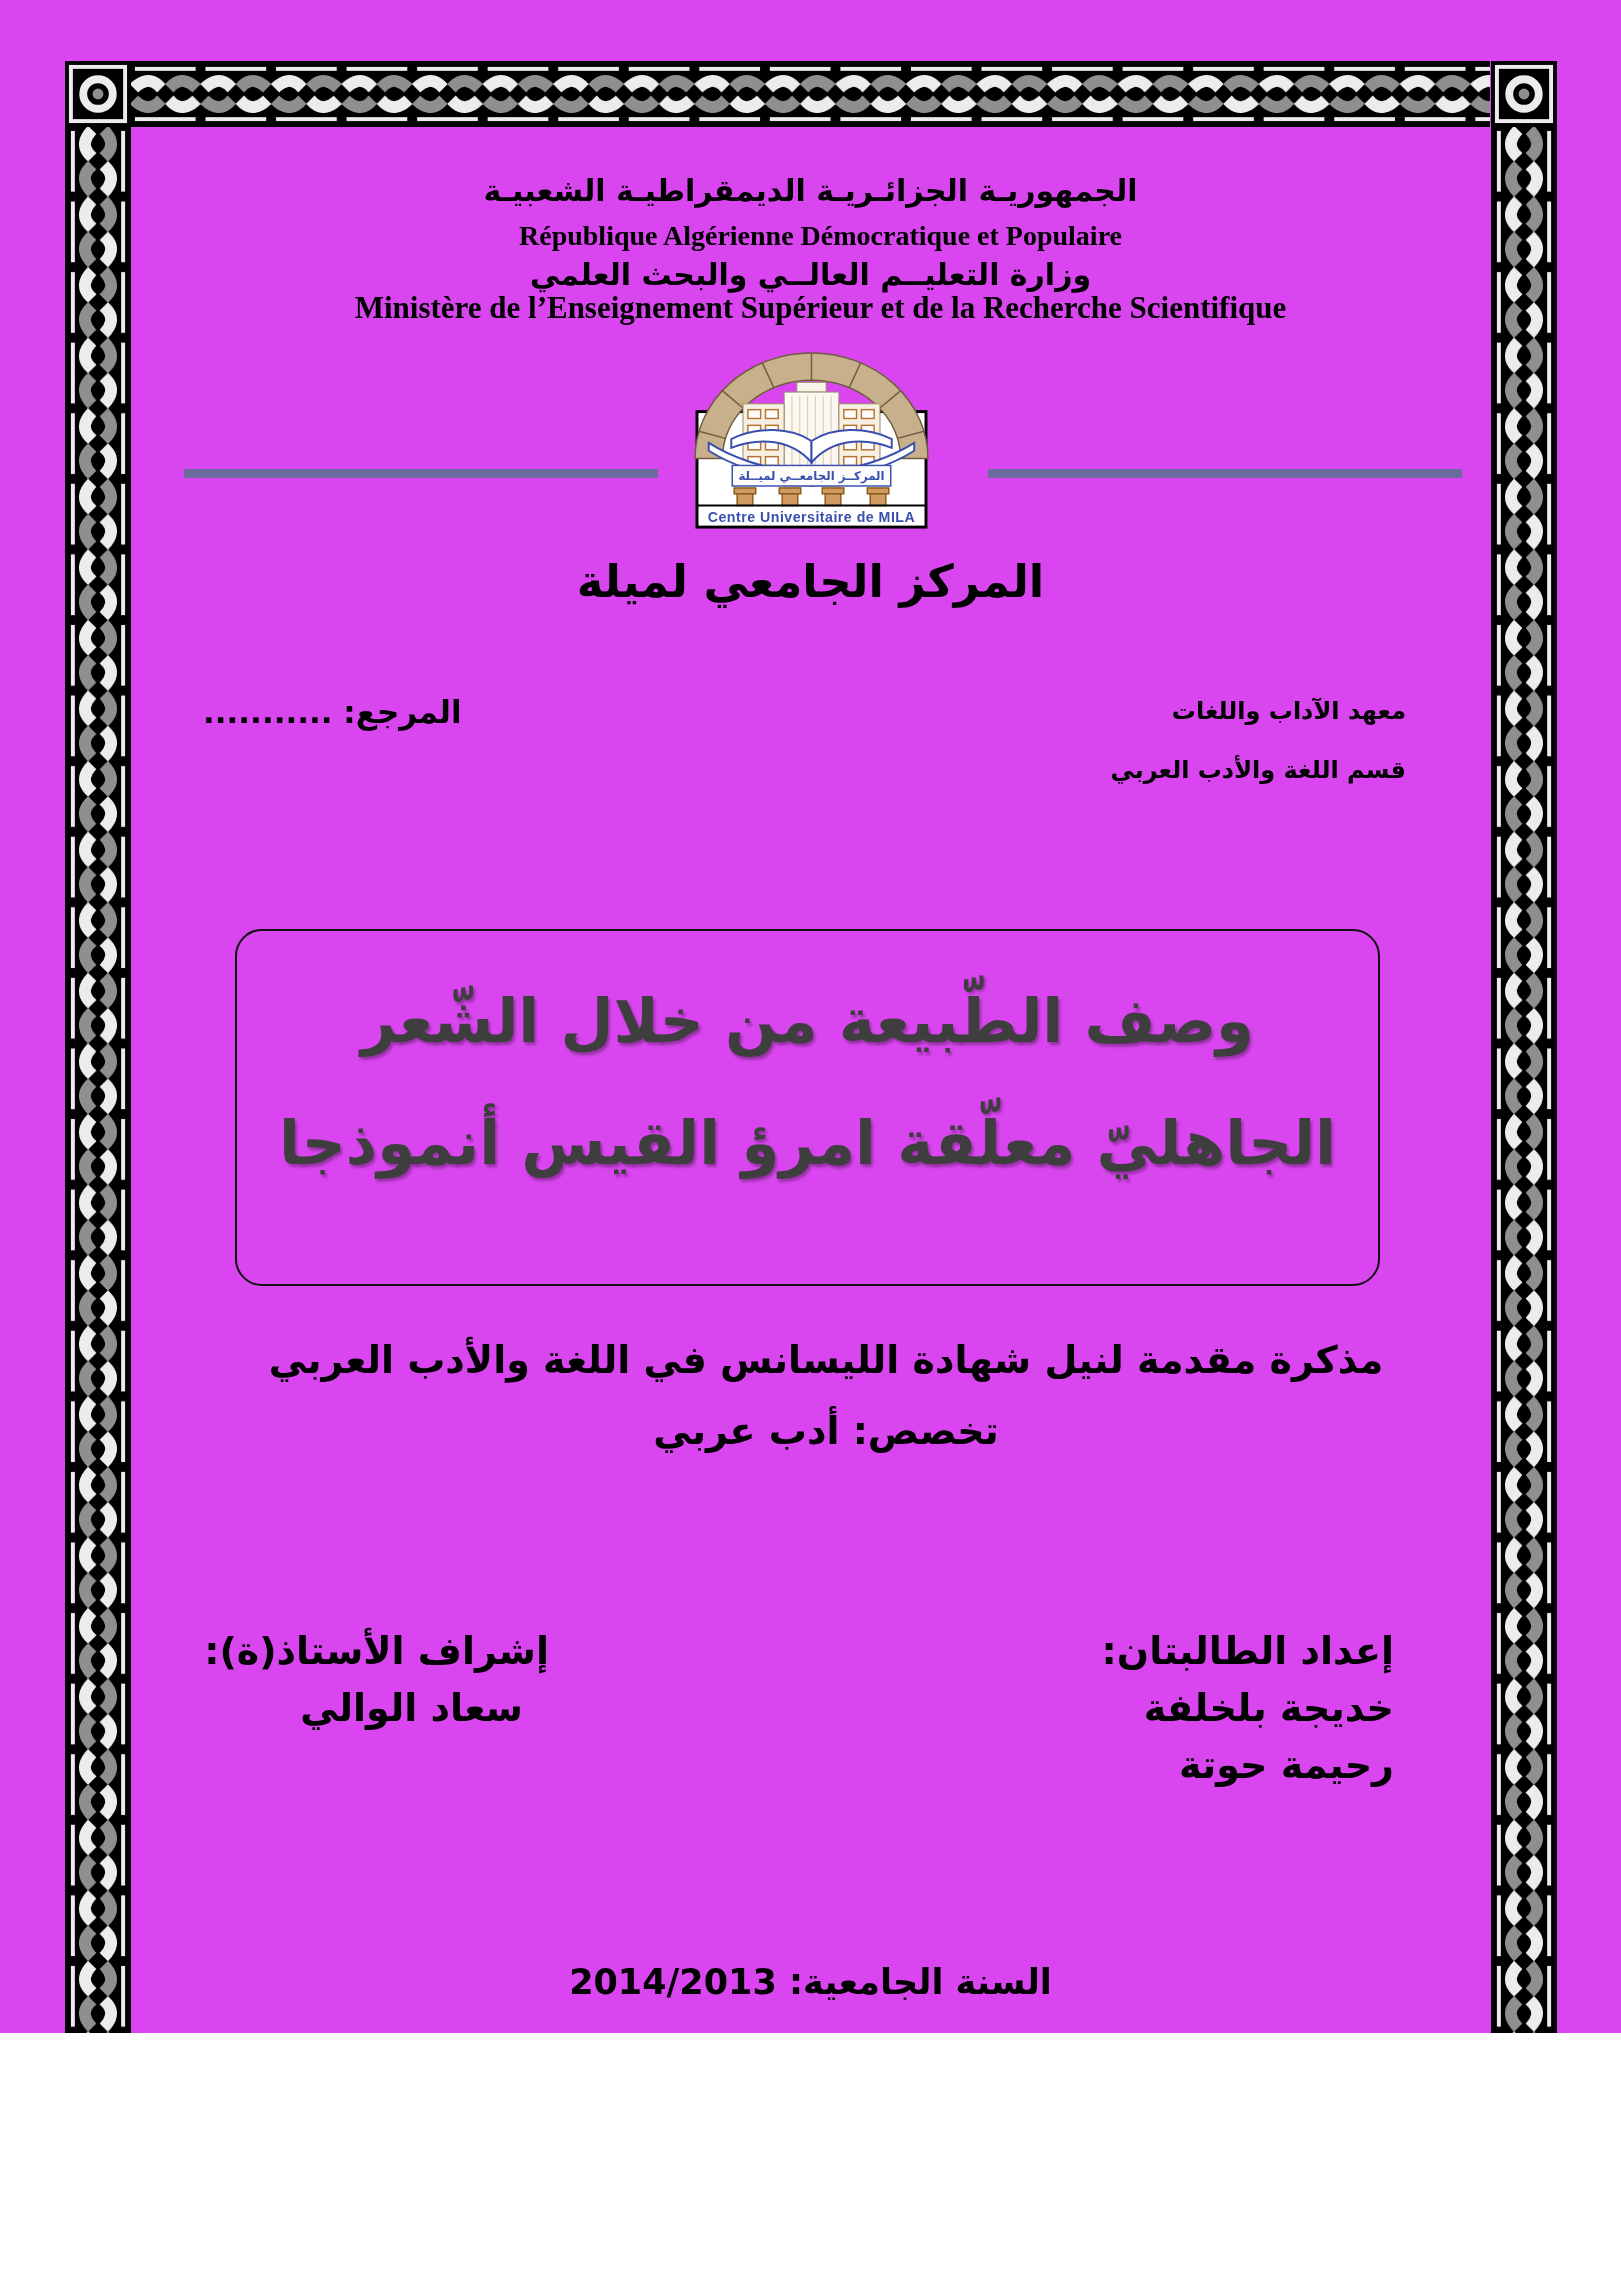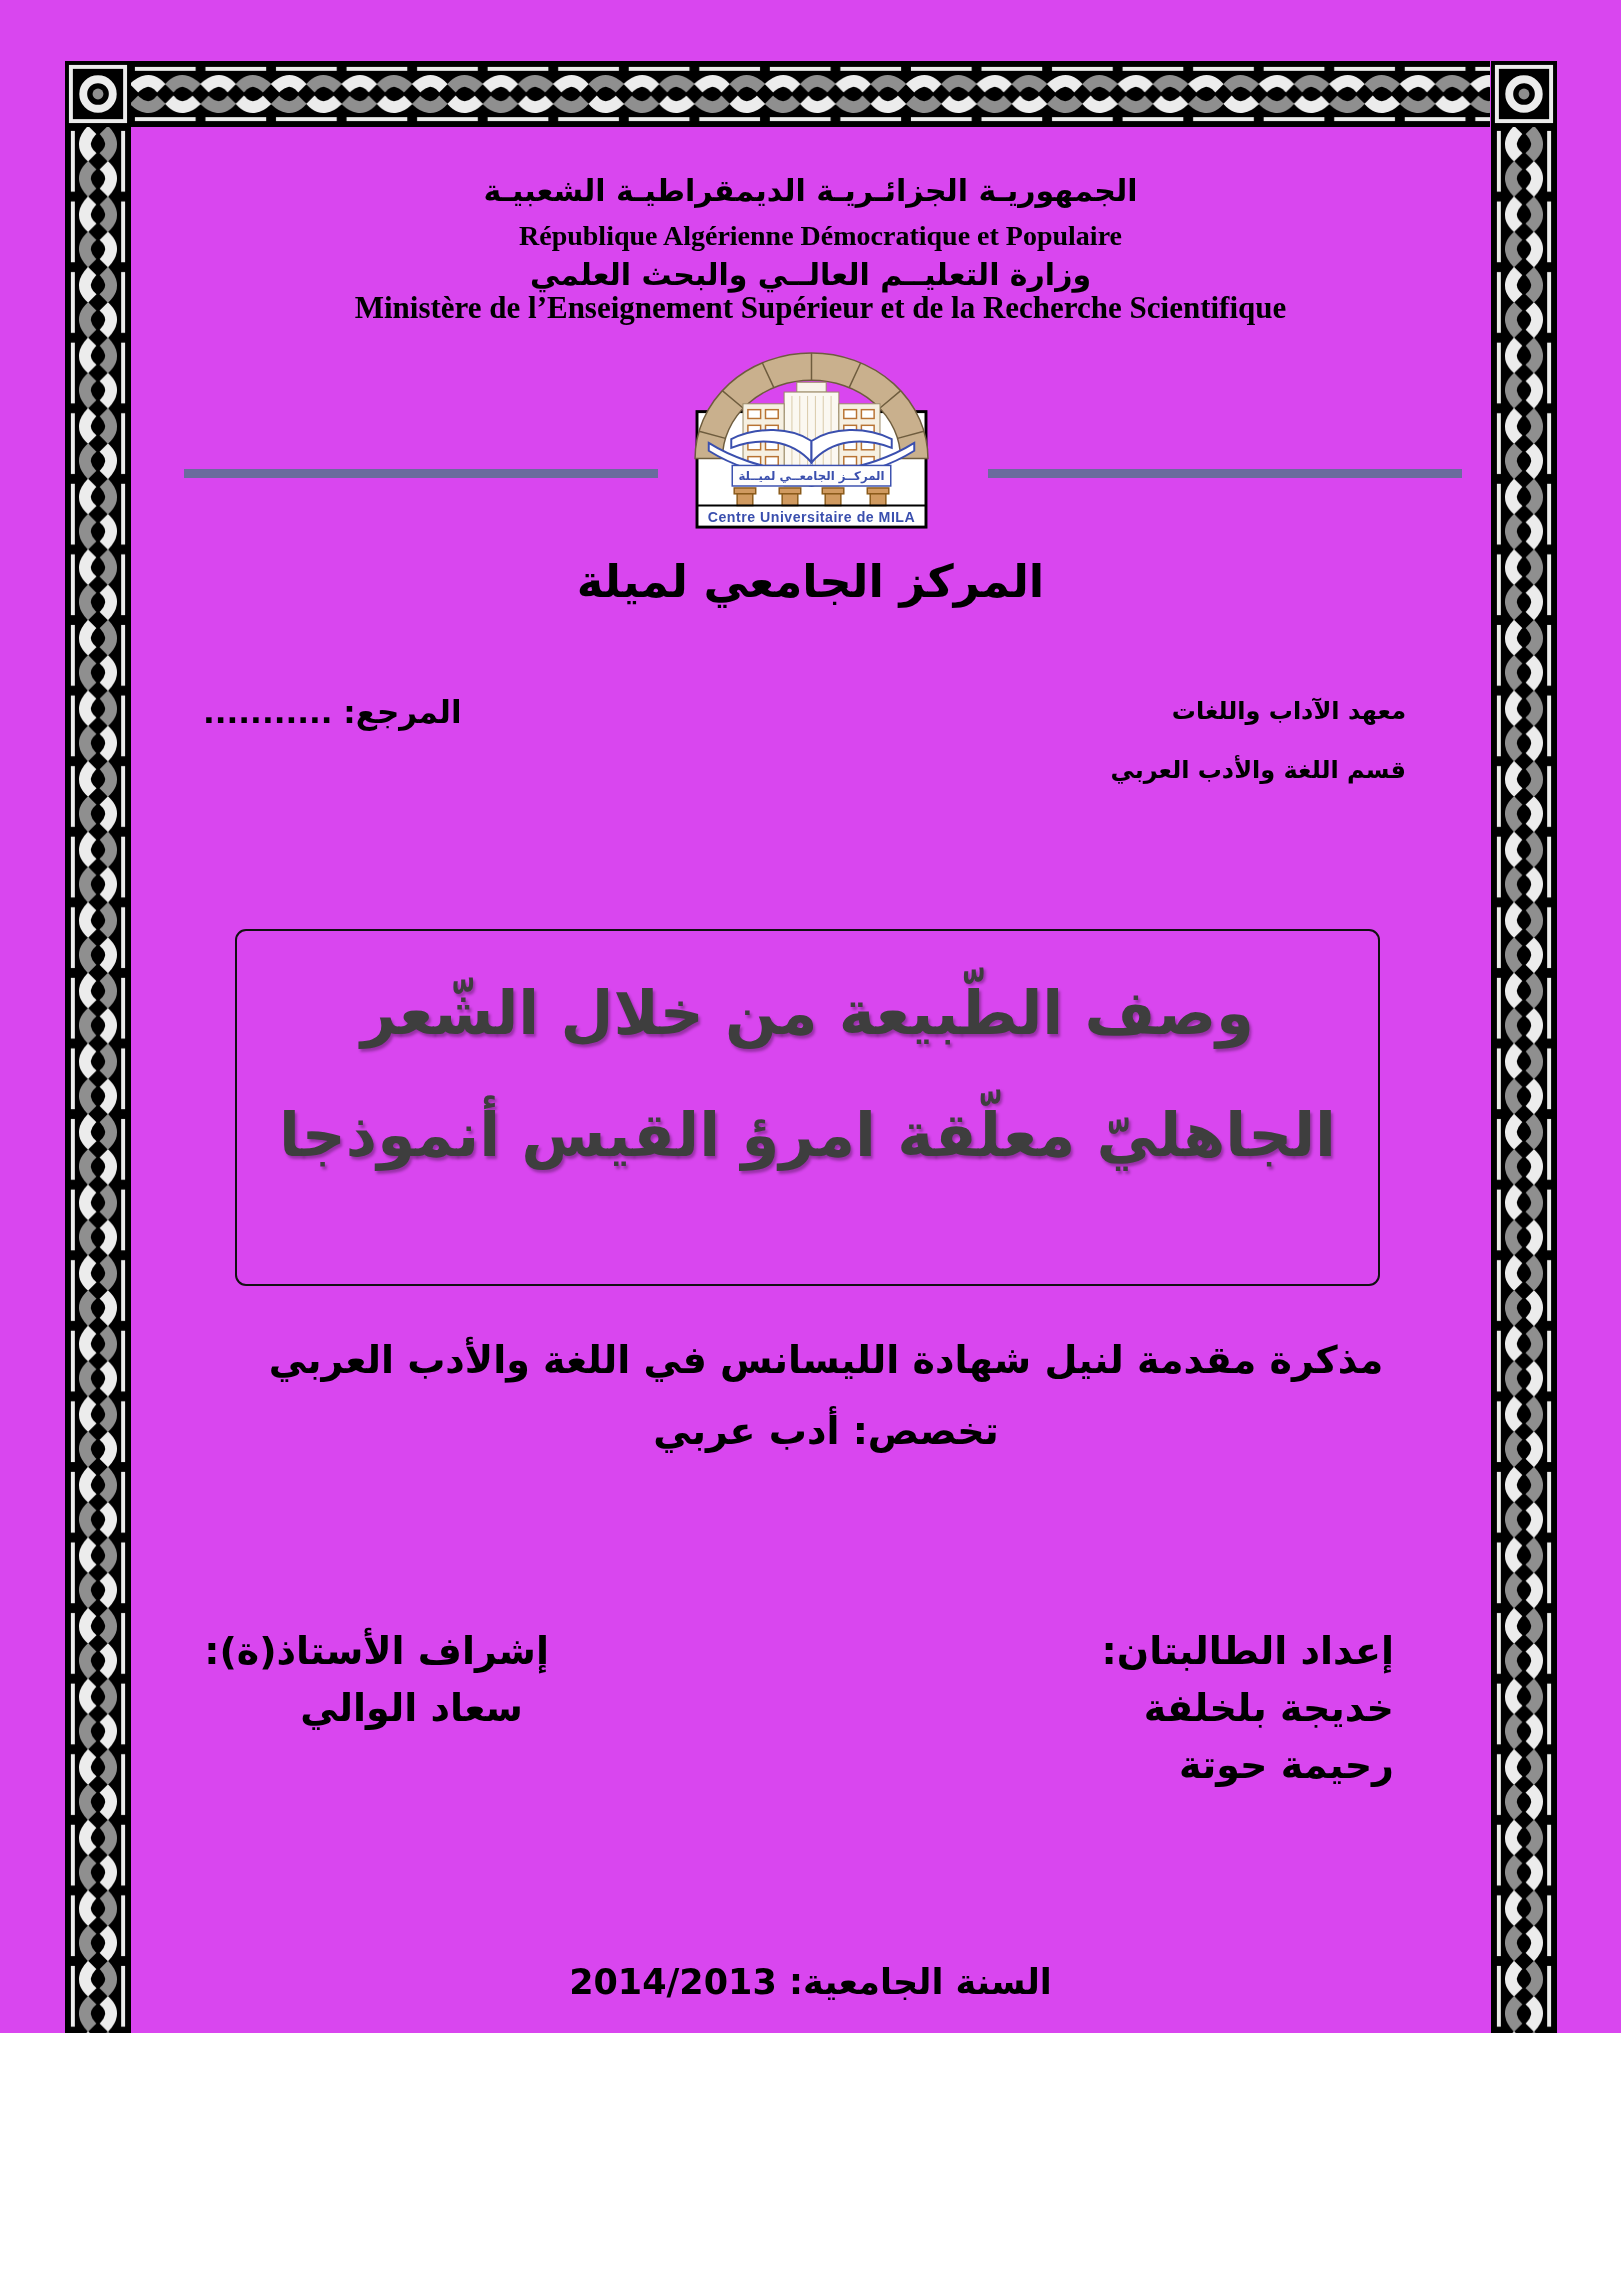--- a/index.html
+++ b/index.html
@@ -38,22 +38,22 @@
 
   .univ-title { top:555px; font-size:45px; }
 
   
   .affiliation { right:215px; top:682px; font-size:24px; line-height:59px; text-align:right; }
   .reference   { left:203px;  top:694px; font-size:31px; }
 
   
   .title-box {
     left:235px; top:929px; width:1145px; height:357px;
-    border:2.9px solid #111; border-radius:11px;
-    box-sizing:border-box; padding-top:21px;
+    border:2.9px solid #111; border-radius:27px;
+    box-sizing:border-box; padding-top:29px;
   }
   .title-line {
     text-align:center; font-size:61px; line-height:122px;
     color:#3e3e3e; text-shadow:2px 2.9px 2.9px rgba(0,0,0,0.30);
   }
 
   
   .degree { top:1325px; font-size:38px; line-height:71px;margin-left:31px; }
 
   

